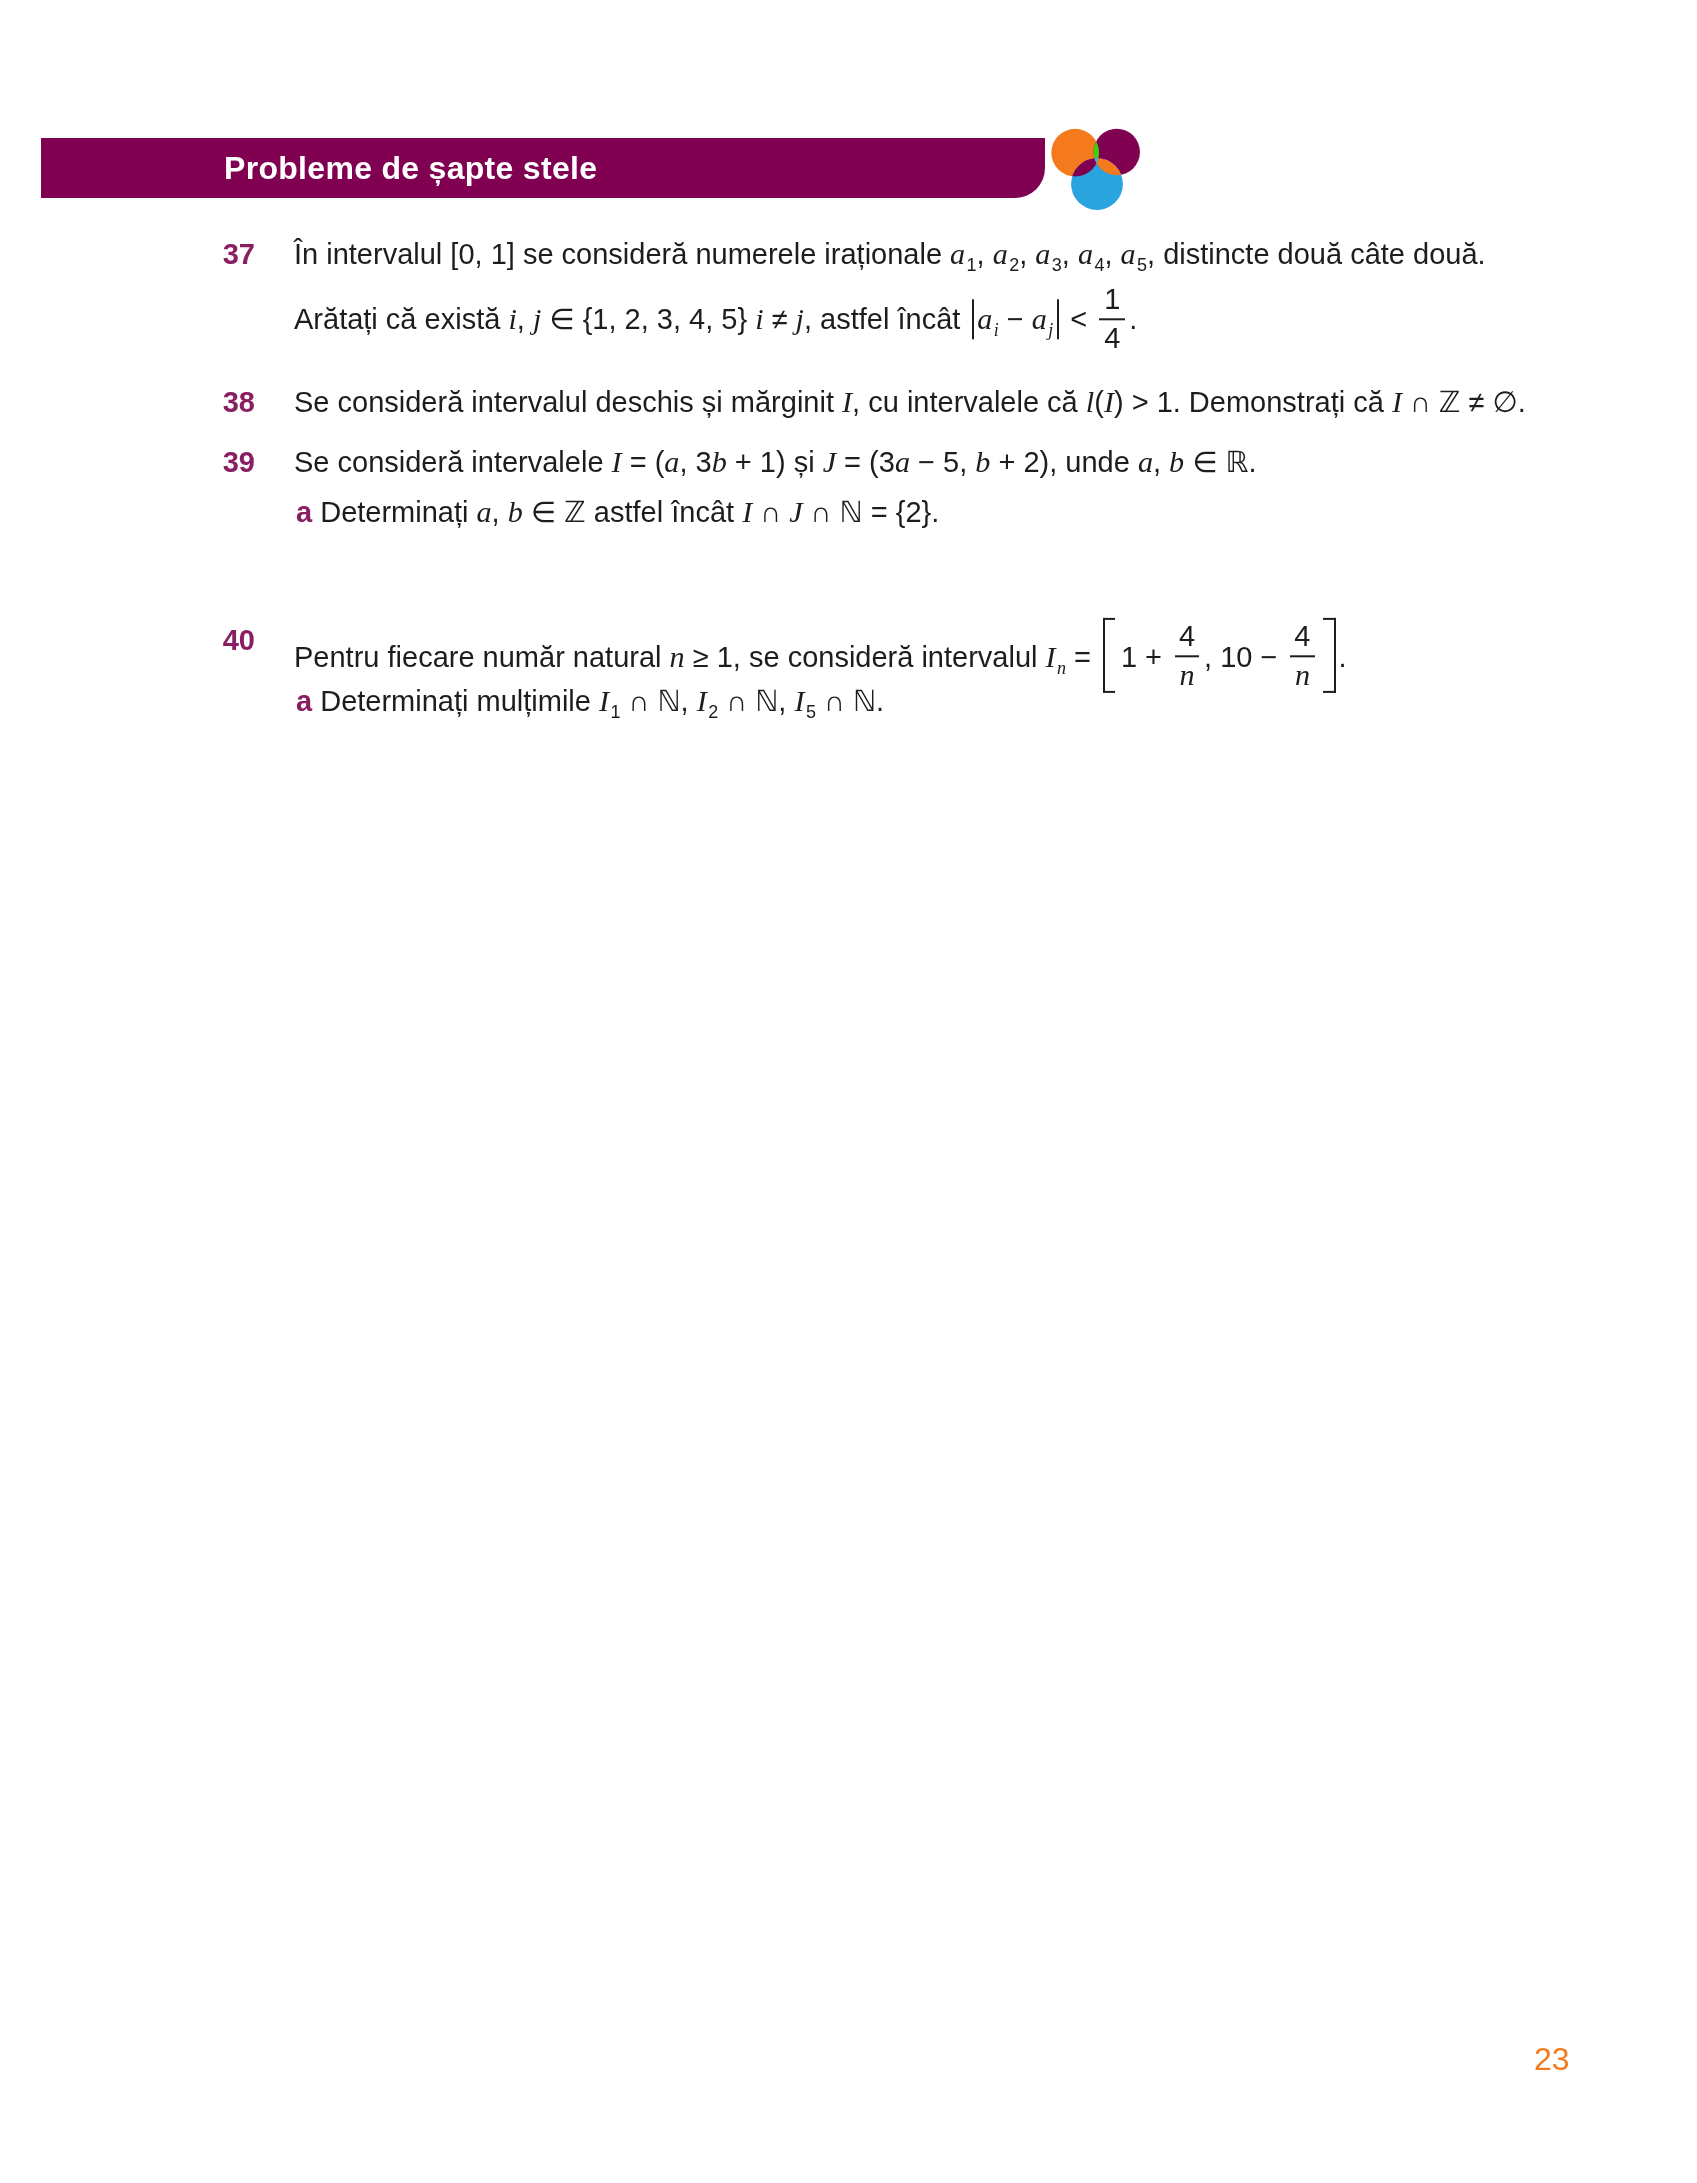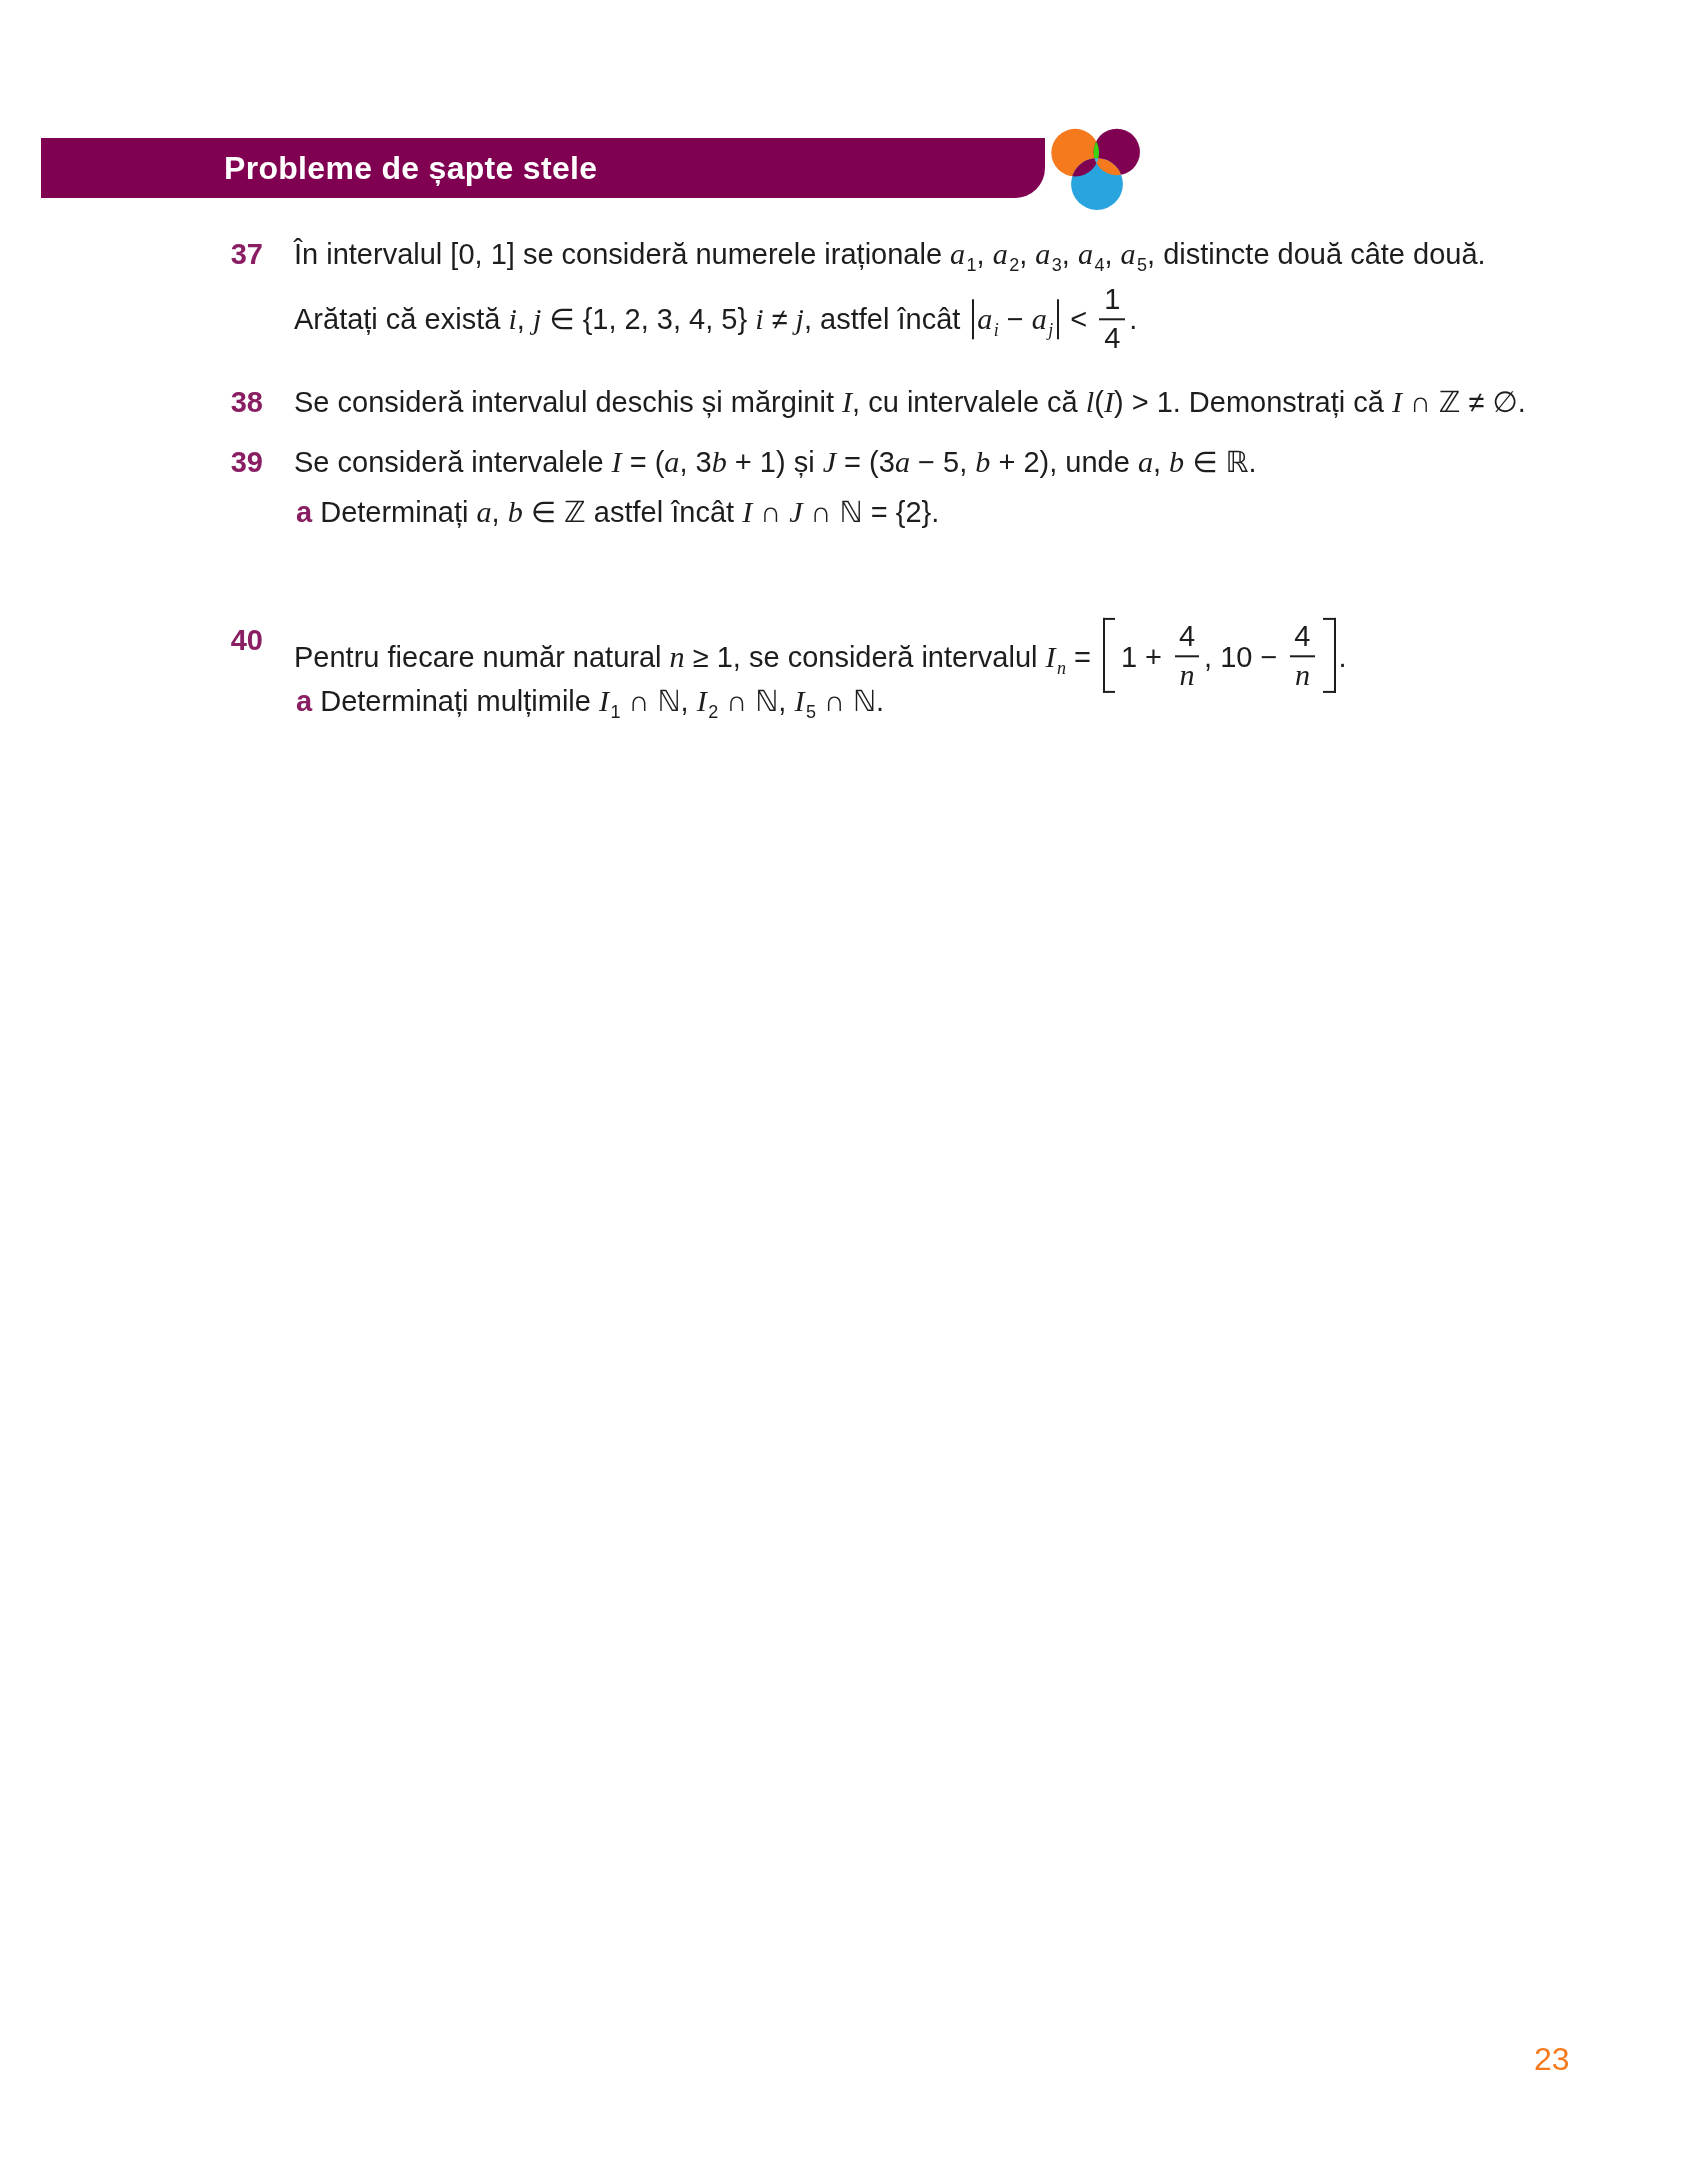--- a/index.html
+++ b/index.html
@@ -14,21 +14,21 @@
     background:var(--band,#800051);border-radius:0 0 30px 0;
     display:flex;align-items:center;text-align:center;
   }
   .band-title{
     padding-left:183px;color:#ffffff;font-size:32px;font-weight:600;letter-spacing:0.3px;
     white-space:pre;
   }
   .logo{position:absolute;left:1049px;top:122px;}
   
   .pnum{
-    position:absolute;left:216px;width:47px;text-align:right;
+    position:absolute;left:208px;width:47px;text-align:right;
     font-weight:700;color:var(--number,#8A1E62);white-space:pre;
   }
   .pline{position:absolute;left:294px;white-space:pre;text-align:right;}
   .psub{position:absolute;left:296px;white-space:pre;}
   .sublbl{font-weight:700;color:var(--number,#8A1E62);}
   .var{font-family:"Liberation Serif","DejaVu Serif",serif;font-style:italic;font-size:1.04em;}
   .msub{font-size:18px;line-height:1;vertical-align:-6.8px;margin-left:1.4px;white-space:pre;}
   .frac{
     display:inline-flex;flex-direction:column;align-items:center;vertical-align:middle;
     margin:0 4.1px;line-height:1.05;transform:translateY(-2.7px);

